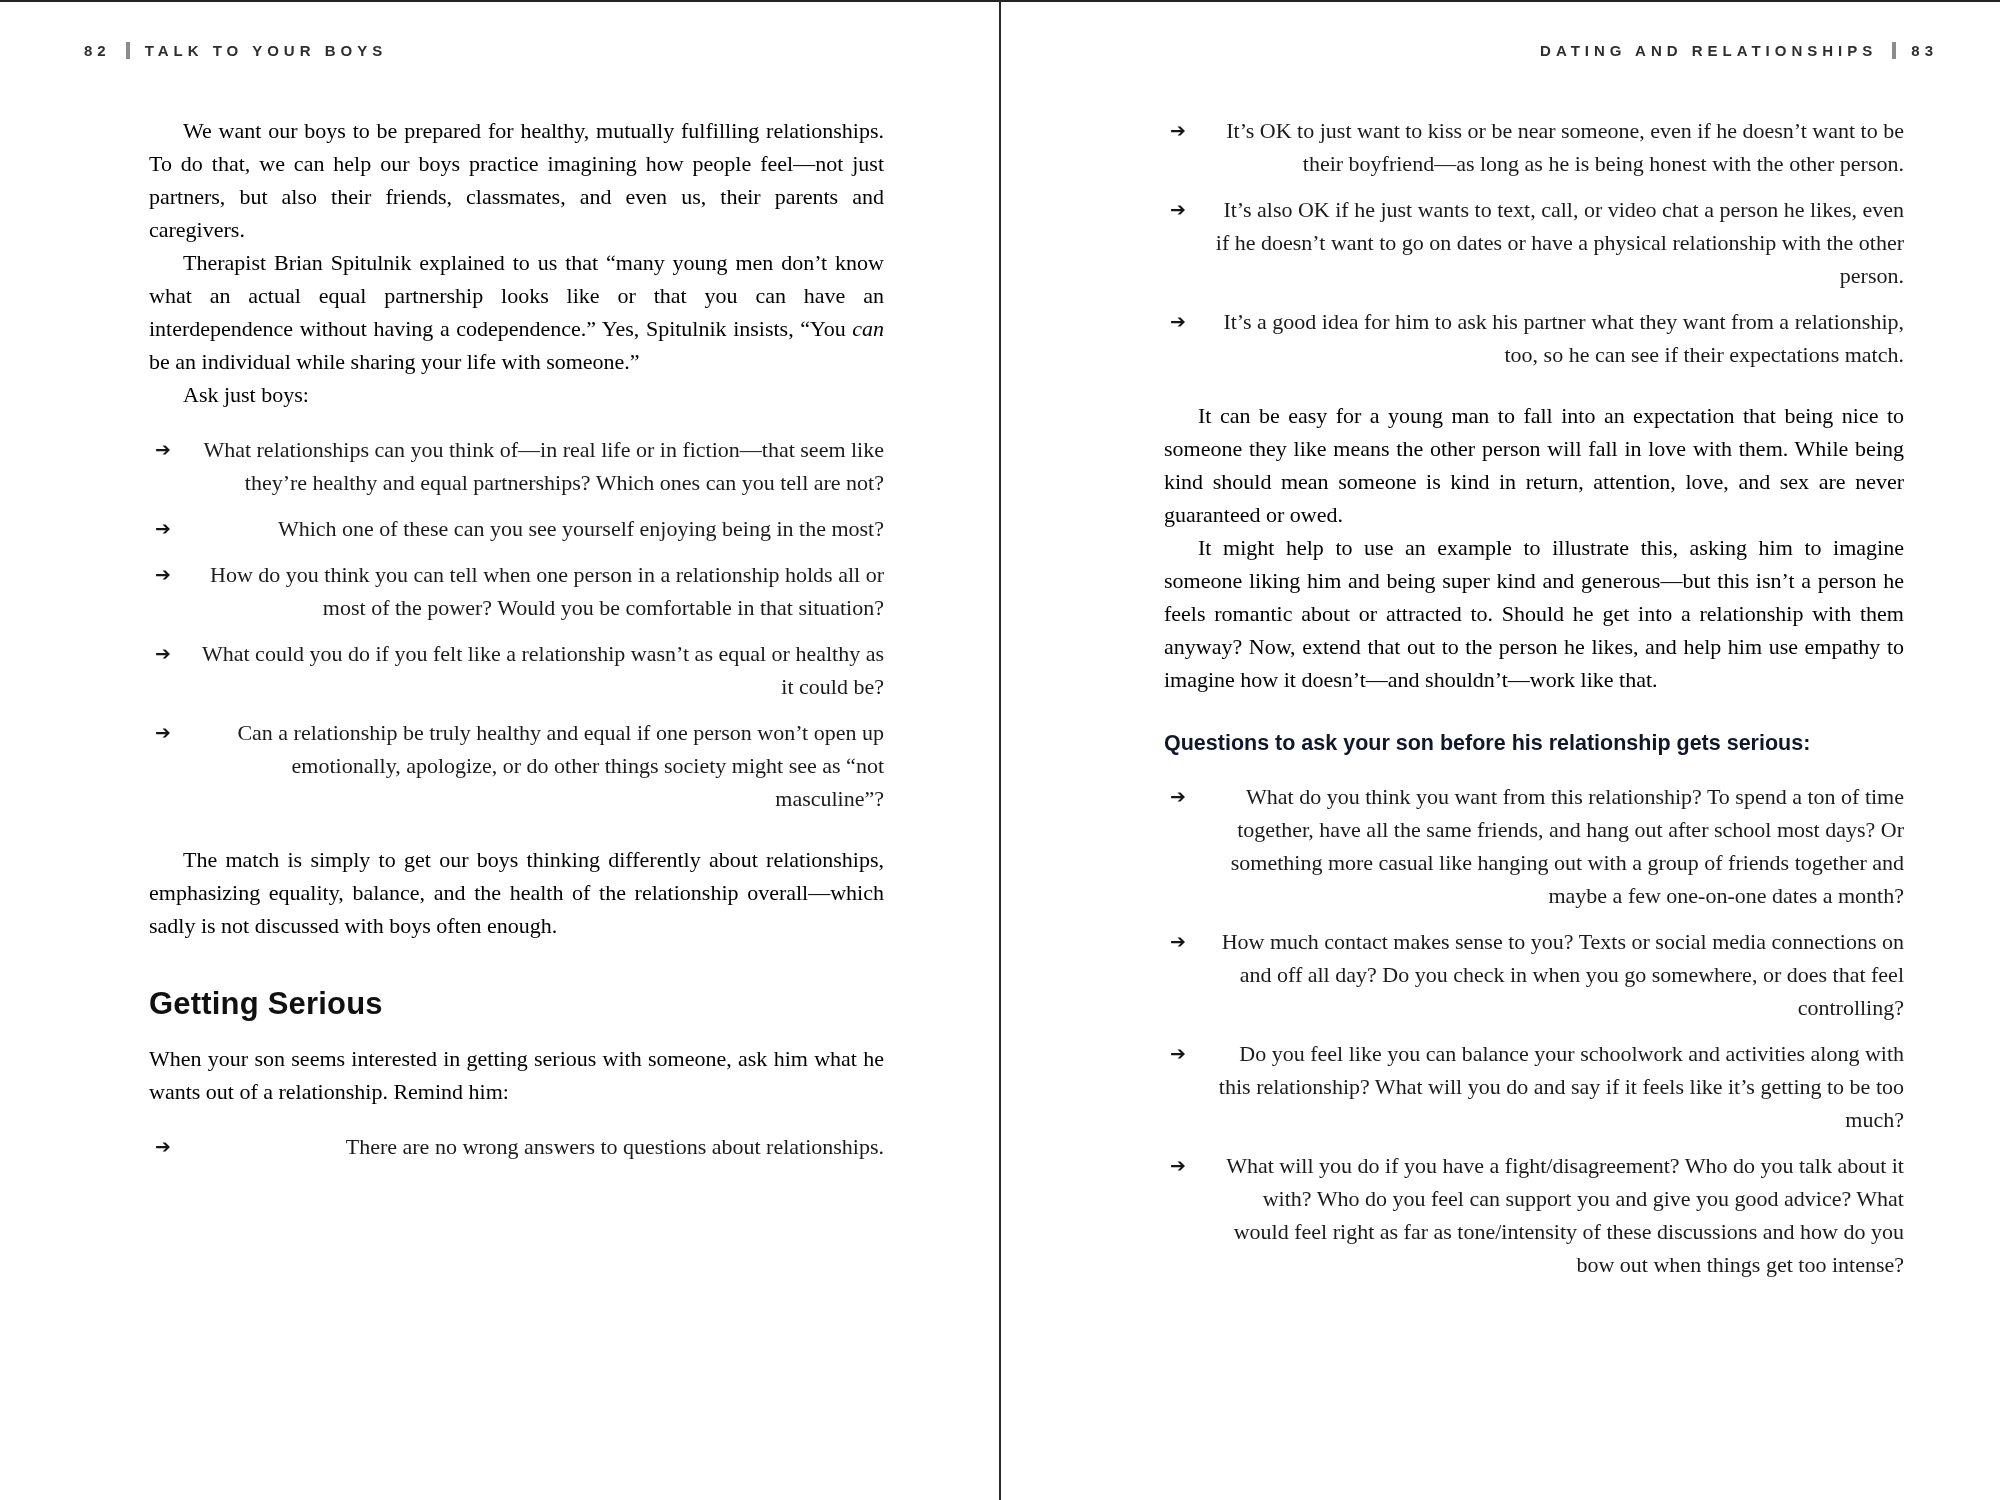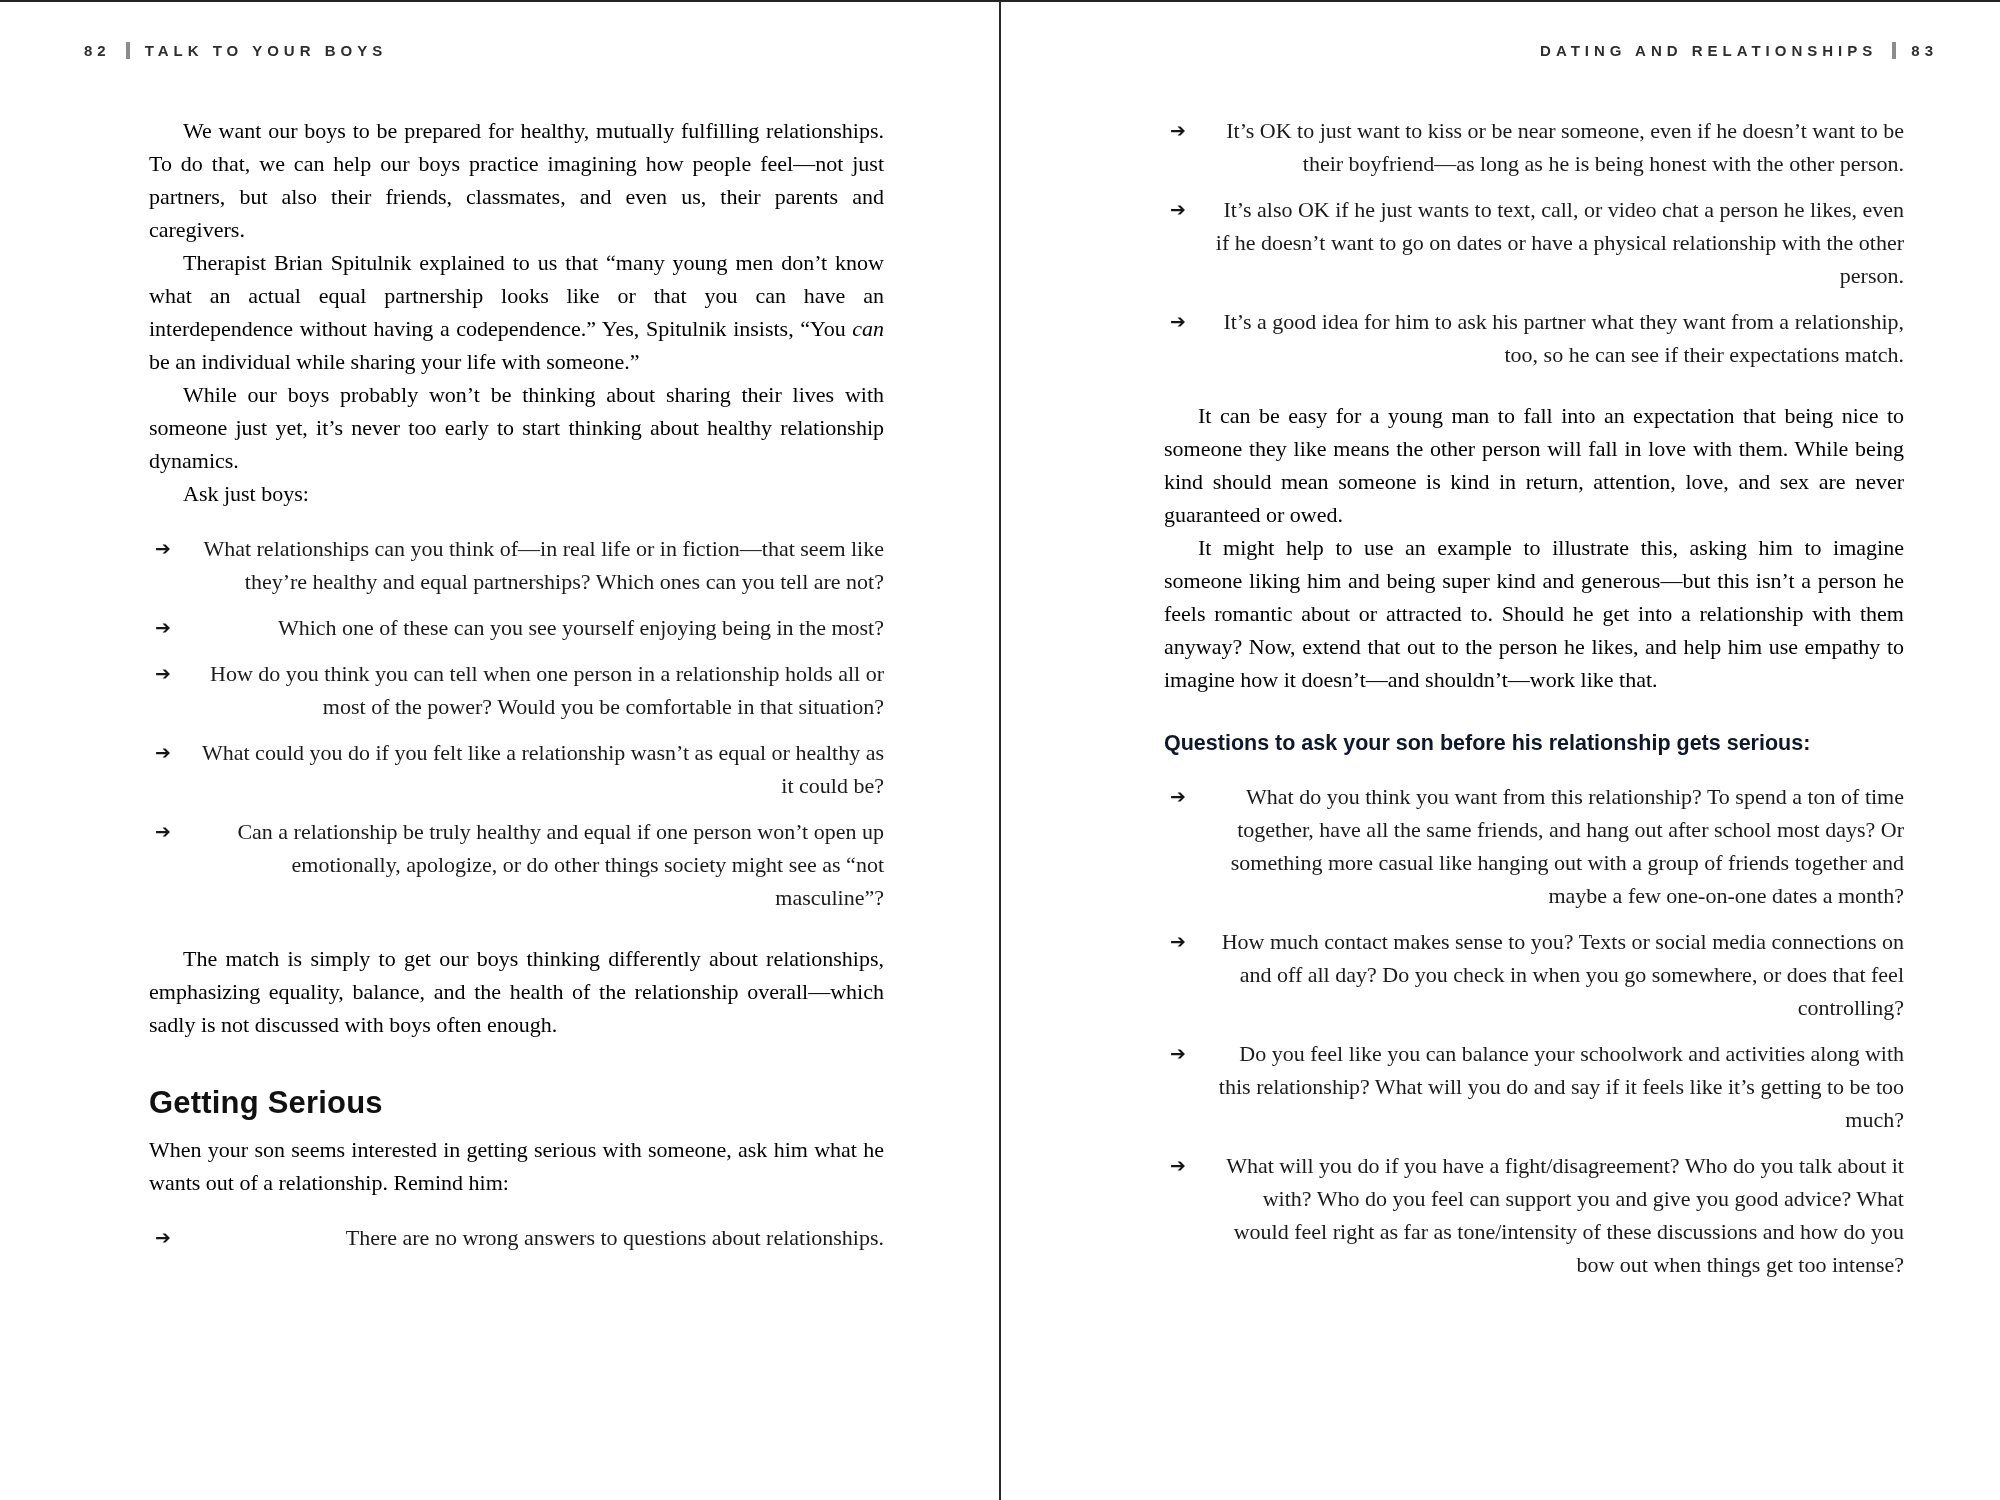--- a/index.html
+++ b/index.html
@@ -50,21 +50,21 @@
   .para{
     font-size:22px; line-height:33px;
     text-align:justify;
     color:#000000;
   }
   .para.indent{ text-indent:34px; }
 
   .section-heading{
     font-family:"Liberation Sans", sans-serif;
     font-size:31px; font-weight:bold; color:#111;
-    margin:44px 0 12px 0;
+    margin:44px 0 20px 0;
     letter-spacing:0.2px;
   }
   .sub-heading{
     font-family:"Liberation Sans", sans-serif;
     font-size:21.5px; font-weight:bold; color:#0f172a;
     margin:32px 0 18px 0;
     line-height:30px;
   }
 
   .bullet-list{
@@ -95,21 +95,20 @@
 
   <div class="page page-left">
     <div class="running-head">
       <span>82</span>
       <span class="head-bar"></span>
       <span>TALK TO YOUR BOYS</span>
     </div>
     <div class="content" id="left-content">
         <p class="para indent">We want our boys to be prepared for healthy, mutually fulfilling relationships. To do that, we can help our boys practice imagining how people feel—not just partners, but also their friends, classmates, and even us, their parents and caregivers.</p>
         <p class="para indent">Therapist Brian Spitulnik explained to us that “many young men don’t know what an actual equal partnership looks like or that you can have an interdependence without having a codependence.” Yes, Spitulnik insists, “You <em>can</em> be an individual while sharing your life with someone.”</p>
-        <p class="para indent">While our boys probably won’t be thinking about sharing their lives with someone just yet, it’s never too early to start thinking about healthy relationship dynamics.</p>
         <p class="para indent">Ask just boys:</p>
         <ul class="bullet-list">
           <li class="bullet-item">
             <span class="arrow">➔</span>
             <span class="bullet-text">What relationships can you think of—in real life or in fiction—that seem like they’re healthy and equal partnerships? Which ones can you tell are not?</span>
           </li>
           <li class="bullet-item">
             <span class="arrow">➔</span>
             <span class="bullet-text">Which one of these can you see yourself enjoying being in the most?</span>
           </li>

